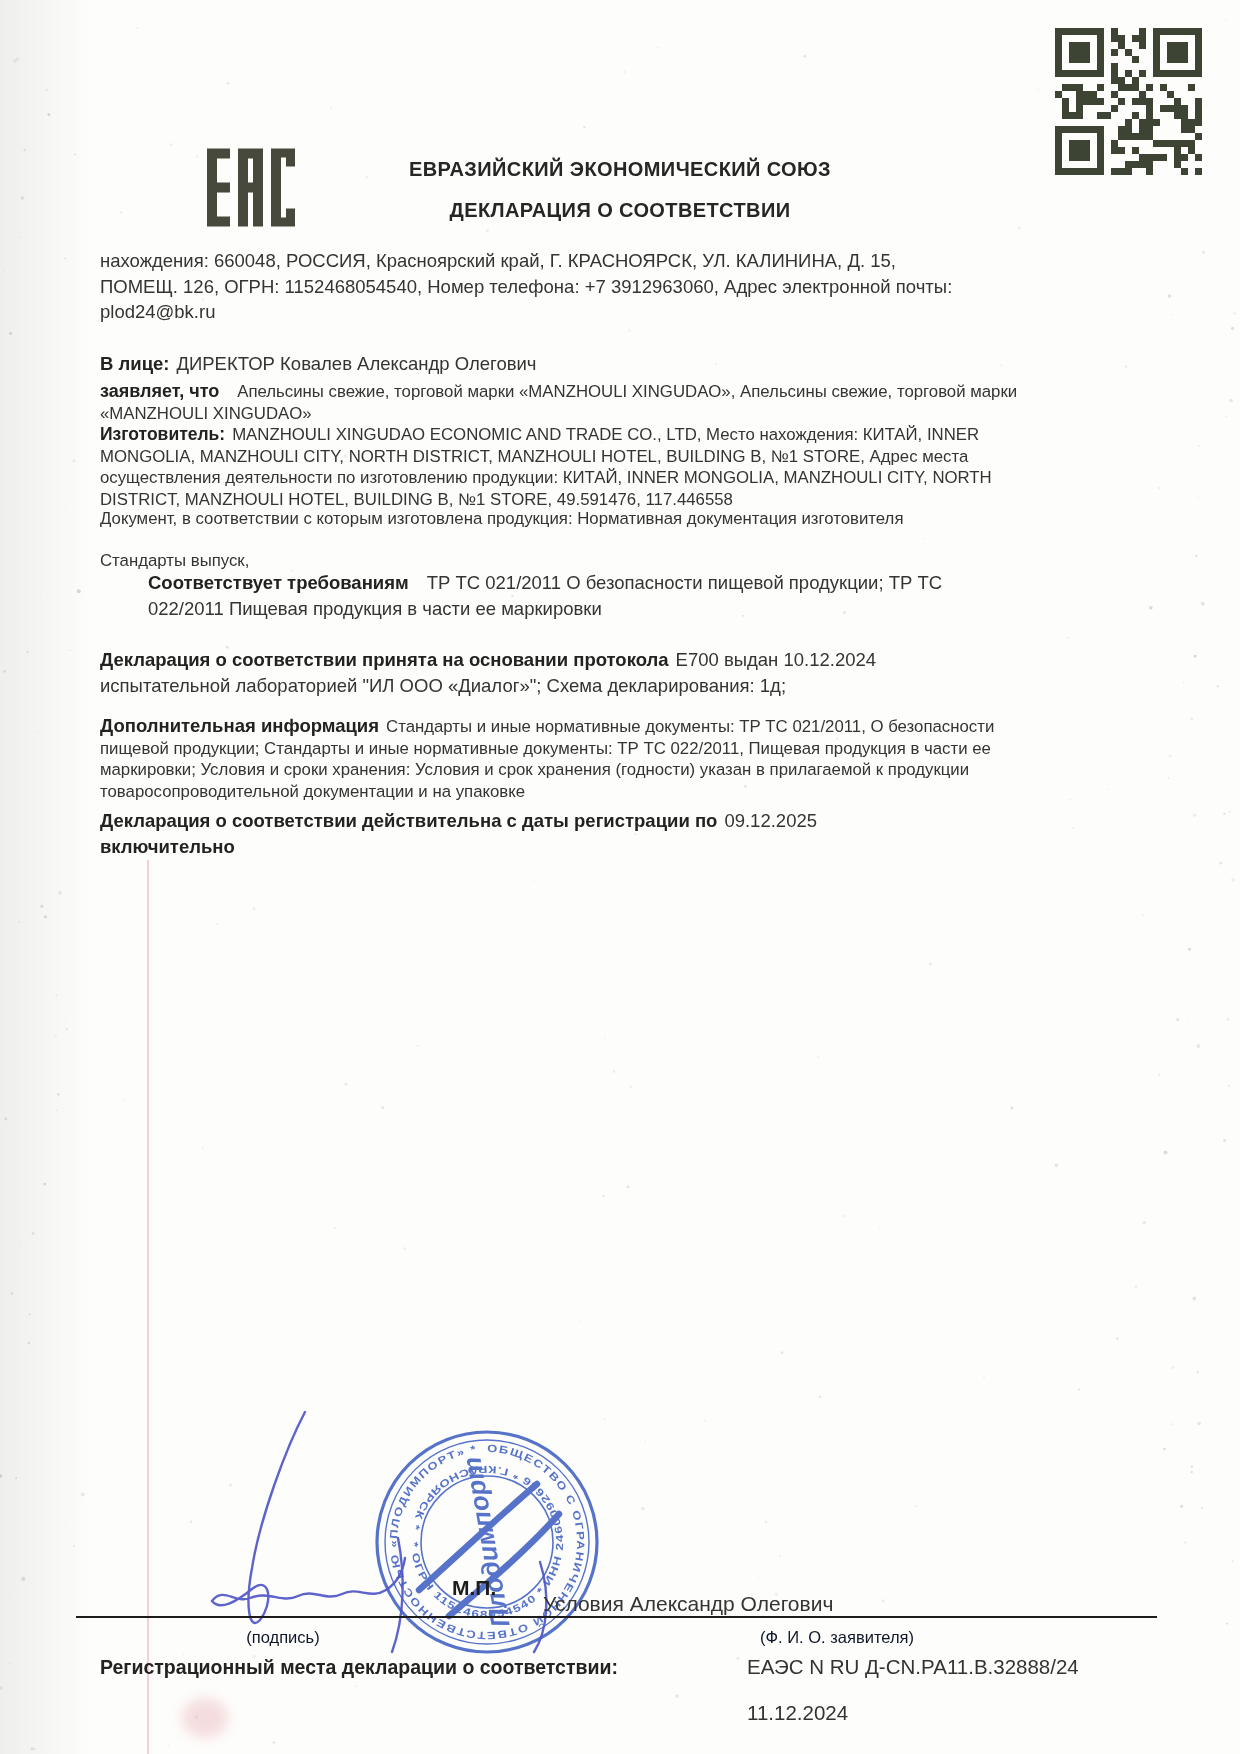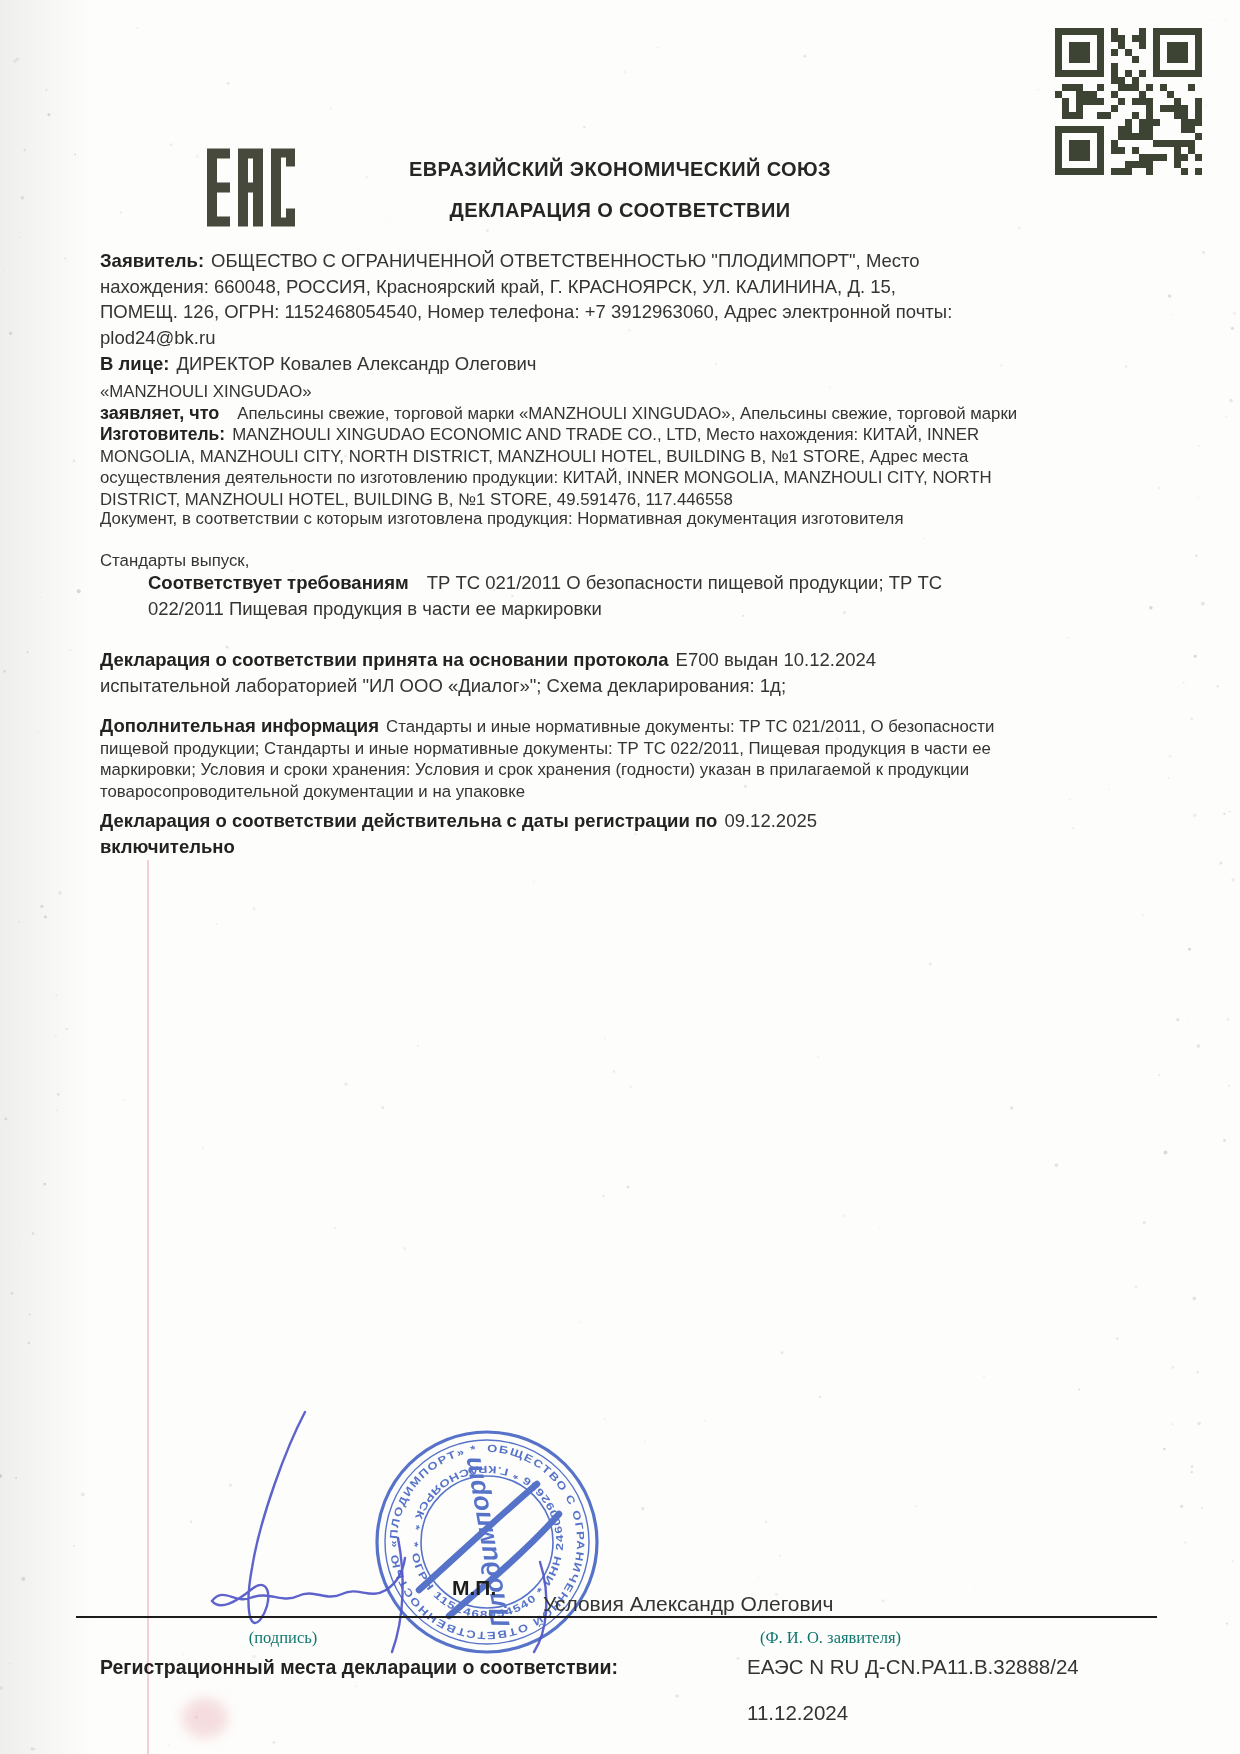--- a/index.html
+++ b/index.html
@@ -19,21 +19,21 @@
   .lbl-gap{margin-right:7px;}
   .lbl-gap-w{margin-right:18px;}
   .line{display:block; white-space:nowrap;}
   
   .eac{left:207px; top:148px;}
   .qr{left:1055px; top:28px;}
   
   .sigline{left:76px; top:1616px; width:1081px; height:2px; background:#1c1c1c;}
   .mp{left:452px; top:1576px; font-size:21px; font-weight:bold; color:#1d1d1b;}
   .signer{left:543px; top:1592px; font-size:21px; color:#343432;}
-  .cap{font-size:16.5px; color:#0f766e;font-family:Liberation Serif, serif;}
+  .cap{font-size:16.5px; color:#0f172a;}
   .cap-sign{left:213px; top:1628px; width:140px; text-align:center;}
   .cap-name{left:760px; top:1628px;}
   .regrow-label{left:100px; font-size:19.5px; font-weight:bold; color:#222220;}
   .regrow-value{left:747px; font-size:20.5px; color:#333331;}
   
   .edgeL{left:0;top:0;width:92px;height:1754px;background:linear-gradient(to right,rgba(110,110,105,.10),rgba(110,110,105,0));}
   .pinkline{left:147px;top:860px;width:2px;height:894px;background:rgba(233,150,163,.45);}
   .pinkblob{left:182px;top:1698px;width:46px;height:40px;background:rgba(225,140,150,.28);filter:blur(6px);border-radius:50%;}
   .stamp-wrap{left:352px; top:1407px; opacity:.9; filter:blur(.2px);}
   .signature-wrap{left:190px; top:1390px;}
@@ -395,33 +395,32 @@
       <rect x="70" y="140" width="7" height="7" fill="#3e4434"></rect>
       <rect x="91" y="140" width="7" height="7" fill="#3e4434"></rect>
       <rect x="126" y="140" width="7" height="7" fill="#3e4434"></rect>
       <rect x="140" y="140" width="7" height="7" fill="#3e4434"></rect>
     </svg>
 
   <div class="abs hdr" style="top:158px;">ЕВРАЗИЙСКИЙ ЭКОНОМИЧЕСКИЙ СОЮЗ</div>
   <div class="abs hdr" style="top:199px;">ДЕКЛАРАЦИЯ О СООТВЕТСТВИИ</div>
 
   <div class="abs para lg" style="top:248px;">
-    <span class="line"><span class="b lbl-gap">Заявитель:</span><span>ОБЩЕСТВО С ОГРАНИЧЕННОЙ ОТВЕТСТВЕННОСТЬЮ "ПЛОДИМПОРТ", Место</span></span>
     <span class="line">нахождения: 660048, РОССИЯ,  Красноярский край, Г. КРАСНОЯРСК, УЛ. КАЛИНИНА, Д. 15,</span>
     <span class="line">ПОМЕЩ. 126, ОГРН: 1152468054540, Номер телефона: +7 3912963060, Адрес электронной почты:</span>
     <span class="line">plod24@bk.ru</span>
   </div>
 
   <div class="abs para lg" style="top:351px;">
     <span class="b lbl-gap">В лице:</span><span>ДИРЕКТОР Ковалев Александр Олегович</span>
   </div>
 
   <div class="abs para sm" style="top:381px;">
+    <span class="line"><span class="b lbl-gap-w" style="font-size:18px;">заявляет, что</span><span>Апельсины свежие, торговой марки «MANZHOULI XINGUDAO», Апельсины свежие, торговой марки</span></span>
     <span class="line">«MANZHOULI XINGUDAO»</span>
-    <span class="line"><span class="b lbl-gap-w" style="font-size:18px;">заявляет, что</span><span>Апельсины свежие, торговой марки «MANZHOULI XINGUDAO», Апельсины свежие, торговой марки</span></span>
   </div>
 
   <div class="abs para sm" style="top:424px;">
     <span class="line"><span class="b lbl-gap" style="font-size:17.5px;margin-top:40px;">Изготовитель:</span><span>MANZHOULI XINGUDAO ECONOMIC AND TRADE CO., LTD, Место нахождения: КИТАЙ, INNER</span></span>
     <span class="line">MONGOLIA, MANZHOULI CITY, NORTH DISTRICT, MANZHOULI HOTEL, BUILDING B, №1 STORE, Адрес места</span>
     <span class="line">осуществления деятельности по изготовлению продукции: КИТАЙ, INNER MONGOLIA, MANZHOULI CITY, NORTH</span>
     <span class="line">DISTRICT, MANZHOULI HOTEL, BUILDING B, №1 STORE, 49.591476, 117.446558</span>
   </div>
 
   <div class="abs para sm" style="top:508px;">Документ, в соответствии с которым изготовлена продукция: Нормативная документация изготовителя</div>

